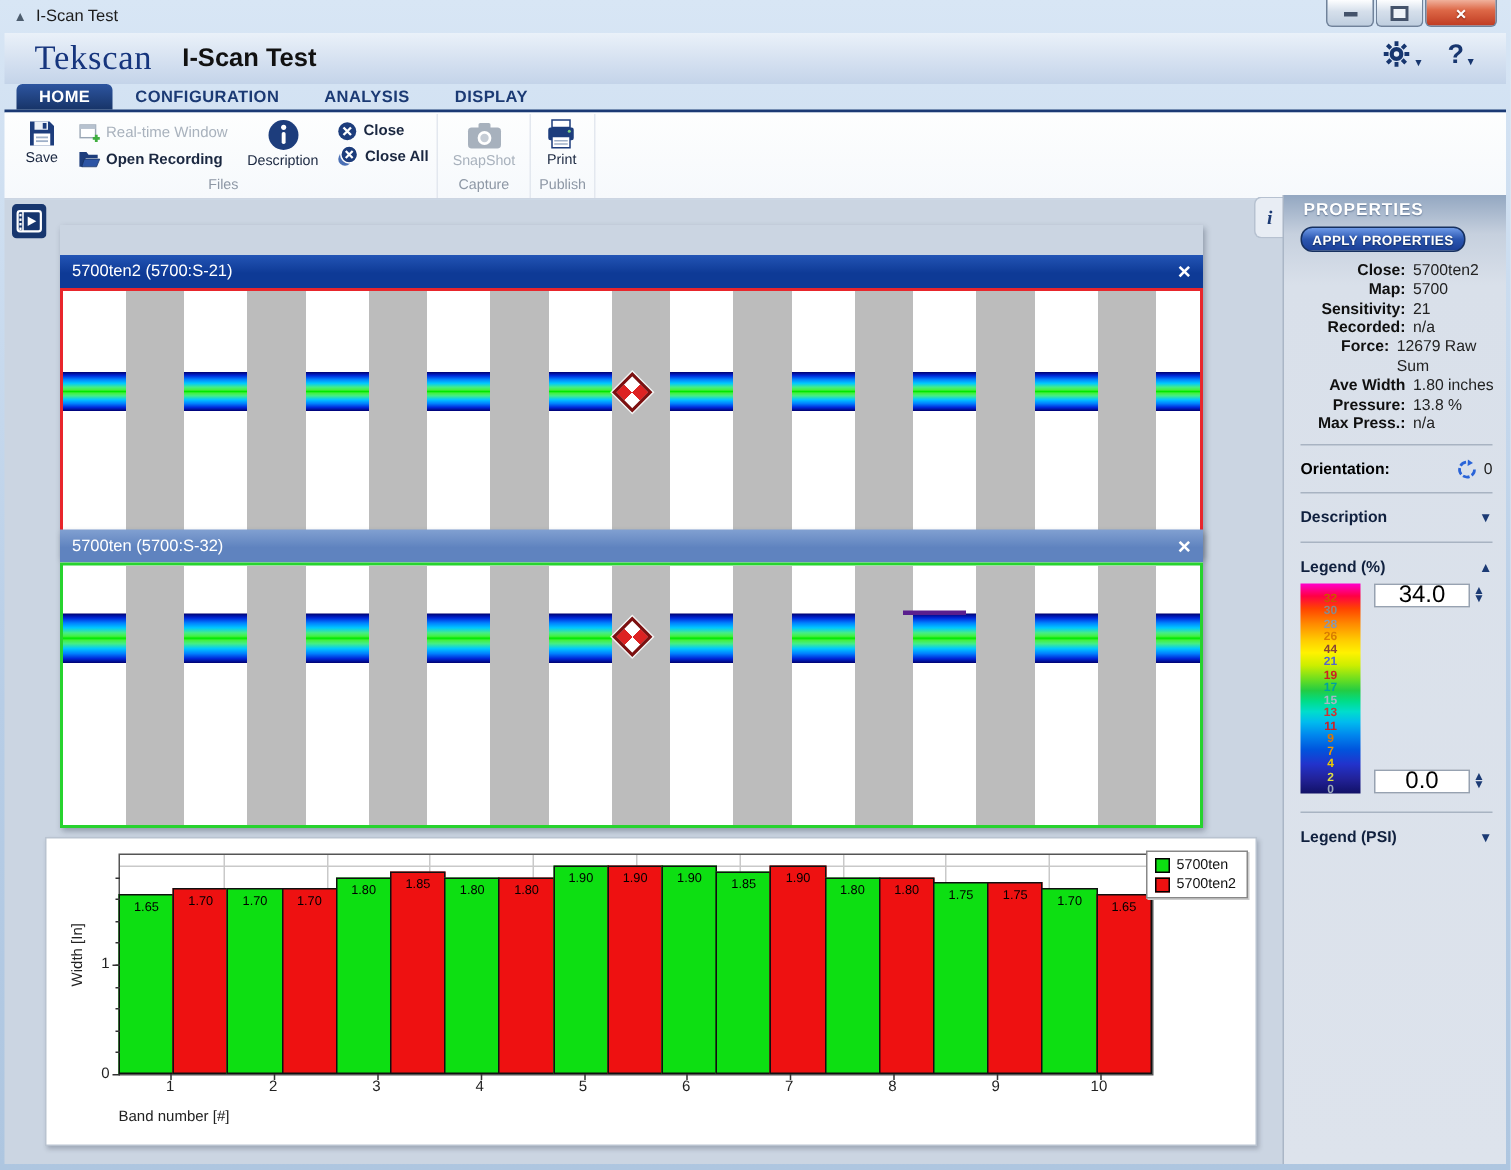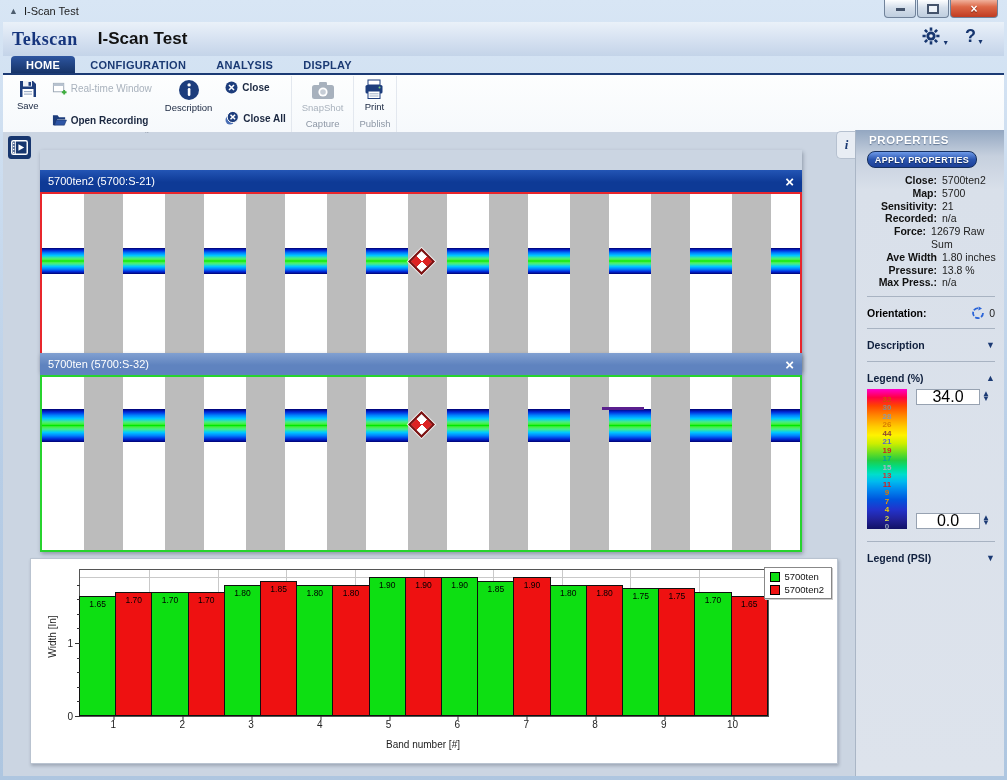--- a/index.html
+++ b/index.html
@@ -14,40 +14,40 @@
   .winbtns{position:absolute;top:0;right:9px;display:flex;}
   .wbtn{width:30px;height:17px;border:1px solid #70829a;border-top:none;border-radius:0 0 4px 4px;
     background:linear-gradient(#fdfeff,#d5dfeb 45%,#bfcedf);display:flex;align-items:center;justify-content:center;margin-left:1px;}
   .wbtn.close{width:46px;background:linear-gradient(#f0b19c,#dd6847 40%,#c03c22);}
   .ming{width:9px;height:5px;border-bottom:3px solid #44536b;margin-top:-3px;}
   .maxg{width:8px;height:6px;border:2px solid #44536b;background:#eef3f9;}
   .closeg{color:#fff;font-weight:bold;font-size:12px;line-height:1;text-shadow:0 1px 1px #7a1c08;}
 
   
   .appheader{left:3px;top:22px;width:1001px;height:34px;background:linear-gradient(#eaf1f9,#cfdcee 70%,#c4d4e9);display:flex;align-items:center;}
-  .brand{font-family:"Liberation Serif","DejaVu Serif",serif;font-weight:bold;font-size:18px;color:#16357d;margin-left:9px;letter-spacing:.5px;}
+  .brand{font-family:"Liberation Serif","DejaVu Serif",serif;font-weight:normal;font-size:23px;color:#16357d;margin-left:20px;letter-spacing:.5px;}
   .apptitle{font-size:17px;font-weight:bold;color:#111;margin-left:20px;}
   .hdr-icons{position:absolute;right:20px;top:4px;display:flex;gap:16px;align-items:center;}
   .hdr-ic{display:flex;align-items:flex-end;gap:1px;cursor:pointer;}
   .qmark{font-size:18px;font-weight:800;color:#17366f;line-height:1;}
   .dd{font-size:7px;color:#17366f;}
 
   
   .tabbar{left:3px;top:56px;width:1001px;height:19px;display:flex;align-items:flex-end;padding-left:8px;box-sizing:border-box;border-bottom:2px solid #1b3a74;}
   .tab{font-size:11px;font-weight:bold;color:#1b3a74;padding:3px 15px 2px;letter-spacing:.3px;cursor:pointer;}
   .tab.active{background:linear-gradient(#2d55a0,#173468);color:#fff;border-radius:4px 4px 0 0;}
 
   
   .ribbon{left:3px;top:75px;width:1001px;height:58px;background:linear-gradient(#fdfefe,#f6f9fc);border-bottom:1px solid #ccd5e2;display:flex;box-sizing:border-box;padding:1px 4px 0;}
   .rgroup{display:flex;flex-direction:column;padding:0 5px;border-right:1px solid #e3e8ef;}
   .rgrow{display:flex;gap:8px;flex:1;align-items:flex-start;}
   .bigbtn{display:flex;flex-direction:column;align-items:center;gap:1px;padding:3px 5px 0;cursor:pointer;}
   .bigbtn span{font-size:9.5px;color:#1a2740;}
   .bigbtn.disabled span{color:#a9b2bd;}
-  .smallcol{display:flex;flex-direction:column;gap:17px;padding-top:5px;}
+  .smallcol{display:flex;flex-direction:column;gap:3px;padding-top:5px;}
   .smallbtn{display:flex;align-items:center;gap:4px;font-size:10px;color:#1a2740;font-weight:600;cursor:pointer;}
   .smallbtn.disabled{color:#a9b2bd;font-weight:normal;}
   .rlabel{text-align:center;font-size:9.5px;color:#8d97a5;padding:2px 0 3px;}
 
   
   .main{left:3px;top:133px;width:1001px;height:643px;background:#cbd5e2;}
   .filmbtn{left:8px;top:136px;cursor:pointer;}
 
   
   .map-win{left:40px;width:762px;box-shadow:1px 2px 4px rgba(30,40,60,.35);}
@@ -70,21 +70,21 @@
   .vgrid{position:absolute;top:0;bottom:0;width:1px;background:#c9c9c9;}
   .hgrid{position:absolute;left:0;right:0;height:1px;background:#c9c9c9;}
   .bars{position:absolute;inset:0;display:flex;align-items:flex-end;}
   .bar{flex:1;border:1px solid #101010;box-sizing:border-box;position:relative;margin-left:-1px;}
   .bar-label{position:absolute;top:2px;left:0;right:0;text-align:center;font-size:8.5px;color:#000;}
   .ytick-label{position:absolute;right:calc(100% + 7px);font-size:10px;color:#222;transform:translateY(-50%);}
   .ytick-mark{position:absolute;right:100%;height:1px;background:#333;}
   .xtick-mark{position:absolute;top:100%;width:1px;height:4px;background:#333;transform:translateX(-50%);}
   .xticks{position:absolute;left:48px;top:160px;width:688px;height:12px;}
   .xtick{position:absolute;font-size:10px;color:#222;transform:translateX(-50%);}
-  .xlabel{position:absolute;left:48px;top:180px;width:688px;text-align:center;font-size:10px;color:#222;}
+  .xlabel{position:absolute;left:48px;top:180px;width:688px;font-size:10px;color:#222;}
   .ylabel{position:absolute;left:-14px;top:72px;font-size:10px;color:#222;transform:rotate(-90deg);width:70px;text-align:center;}
   .chart-legend{position:absolute;top:8px;right:5px;border:1px solid #888;background:#fff;box-shadow:1px 1px 0 #ccc;padding:3px 7px 3px 5px;display:flex;flex-direction:column;gap:2px;}
   .cl-row{display:flex;align-items:center;gap:4px;font-size:9.5px;color:#111;}
   .cl-swatch{width:10px;height:10px;border:1px solid #000;box-sizing:border-box;}
 
   
   .itab{left:836px;top:131px;width:19px;height:26px;background:#e8edf4;border:1px solid #b6c1d0;border-right:none;border-radius:5px 0 0 5px;
     display:flex;align-items:center;justify-content:center;font-family:"Liberation Serif","DejaVu Serif",serif;font-style:italic;font-weight:bold;color:#1b3a74;font-size:13px;}
   .rpanel{left:855px;top:130px;width:149px;height:646px;background:linear-gradient(#93a7c1 0,#c6d0de 26px,#d9e0ea 60px,#dde3ec 100%);
     border-left:1px solid #aab6c6;box-sizing:border-box;padding:0 7px 0 9px;}

